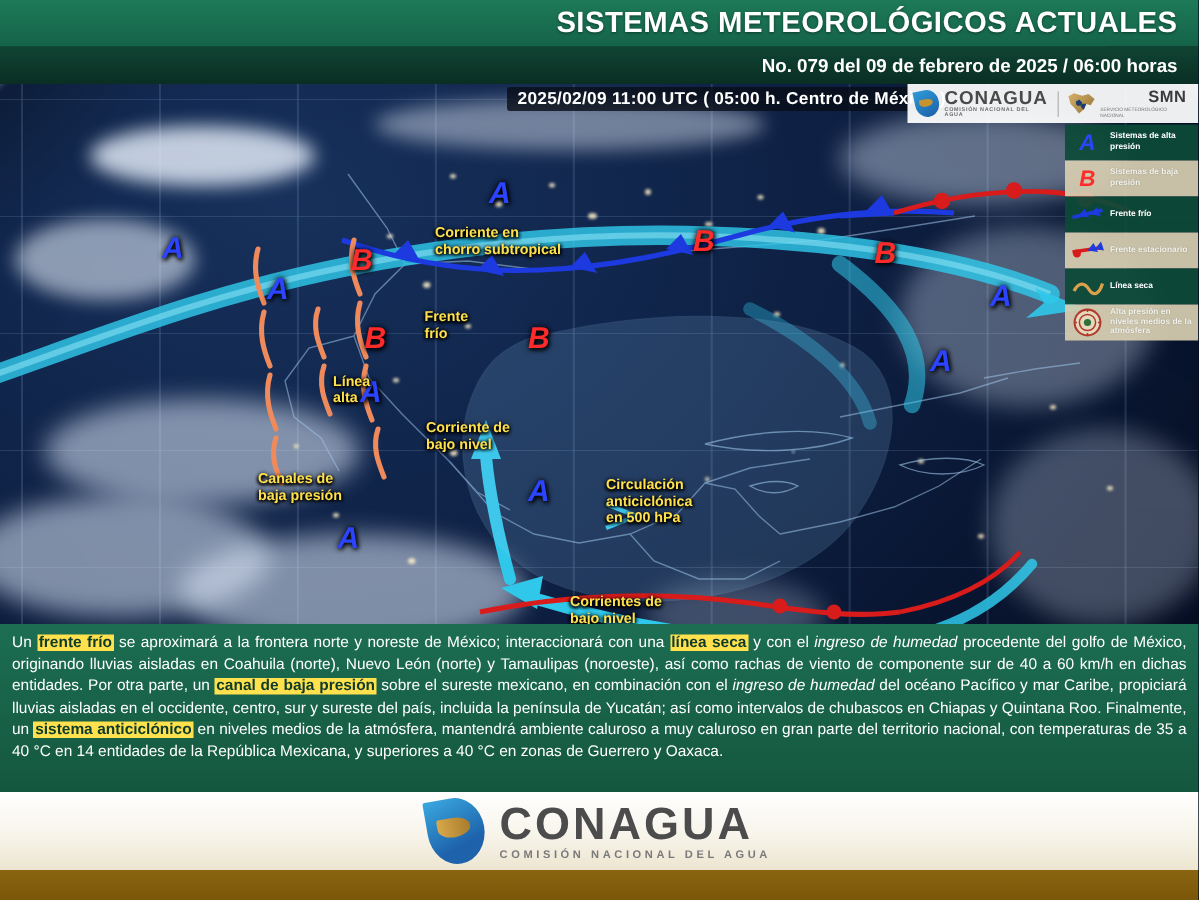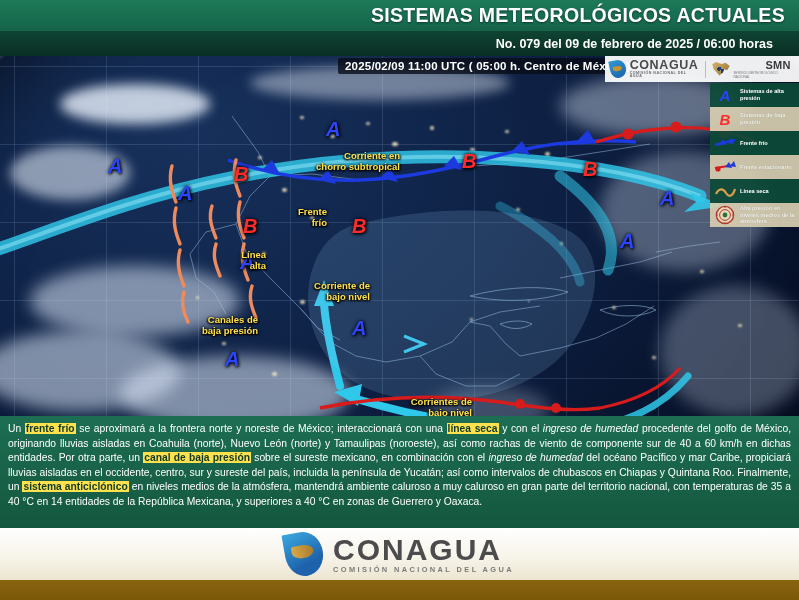--- a/index.html
+++ b/index.html
@@ -19,21 +19,21 @@
     position: absolute; left: 0; top: 0; width: 799px; height: 31px;
     display: flex; align-items: center; justify-content: flex-end; padding-right: 14px;
     background: linear-gradient(180deg,#1d7a58 0%, #156349 100%);
   }
   .header-title {
     color: #ffffff; font-size: 19.5px; font-weight: bold; letter-spacing: .3px;
     text-shadow: 0 1px 2px rgba(0,0,0,.45);
   }
   .header-bottom {
     position: absolute; left: 0; top: 31px; width: 799px; height: 25px;
-    display: flex; align-items: center; justify-content: flex-end; padding-right: 26px;
+    display: flex; align-items: center; justify-content: flex-end; padding-right: 14px;
     background: linear-gradient(180deg,#0f4433 0%, #0a2e23 100%);
   }
   .header-sub { color: #ffffff; font-size: 12.5px; font-weight: 600; }
 
   
   .map {
     position: absolute; left: 0; top: 56px; width: 799px; height: 360px;
     overflow: hidden; background: #000308;
   }
   .globe {
@@ -64,21 +64,21 @@
       repeating-linear-gradient(to right, rgba(160,190,230,.55) 0 1px, transparent 1px 92px),
       repeating-linear-gradient(to bottom, rgba(160,190,230,.55) 0 1px, transparent 1px 78px);
     background-position: 14px 10px;
   }
   .citylights { position: absolute; inset: 0; }
   .lightdot { position: absolute; border-radius: 50%; background: rgba(255,240,200,.85); filter: blur(1px); }
 
   
   .maplabel {
     position: absolute; color: #ffe14d; font-size: 9.5px; font-weight: bold;
-    line-height: 11px; text-align: right;
+    line-height: 11px; text-align: left;
     text-shadow: 0 0 3px #000, 1px 1px 2px #000, -1px 1px 2px #000;
     pointer-events: none; white-space: pre-line;
   }
   .press {
     position: absolute; font-size: 20px; font-weight: bold; font-style: italic;
     text-shadow: 0 0 4px #000, 1px 1px 3px #000; line-height: 1;
   }
   .pressA { color: #2b44ff; }
   .pressB { color: #ff2a2a; }
 
@@ -414,20 +414,23 @@
     <div class="maplabel" style="left:290px;top:94px;width:110px;">Corriente en
 chorro subtropical</div>
     <div class="maplabel" style="left:283px;top:150px;width:44px;">Frente
 frío</div>
     <div class="maplabel" style="left:222px;top:193px;width:44px;">Línea
 alta</div>
     <div class="maplabel" style="left:284px;top:224px;width:86px;">Corriente de
 bajo nivel</div>
     <div class="maplabel" style="left:172px;top:258px;width:86px;">Canales de
 baja presión</div>
+    <div class="maplabel" style="left:404px;top:262px;width:92px;">Circulación
+anticiclónica
+en 500 hPa</div>
     <div class="maplabel" style="left:380px;top:340px;width:92px;">Corrientes de
 bajo nivel</div>
 
   </div>
 
   <div class="textblock">
     <div class="ptext" id="discussion"><span>Un </span><span class="hl">frente frío</span><span> se aproximará a la frontera norte y noreste de México; interaccionará con una </span><span class="hl">línea seca</span><span> y con el </span><span class="it">ingreso de humedad</span><span> procedente del golfo de México, originando lluvias aisladas en Coahuila (norte), Nuevo León (norte) y Tamaulipas (noroeste), así como rachas de viento de componente sur de 40 a 60 km/h en dichas entidades. Por otra parte, un </span><span class="hl">canal de baja presión</span><span> sobre el sureste mexicano, en combinación con el </span><span class="it">ingreso de humedad</span><span> del océano Pacífico y mar Caribe, propiciará lluvias aisladas en el occidente, centro, sur y sureste del país, incluida la península de Yucatán; así como intervalos de chubascos en Chiapas y Quintana Roo. Finalmente, un </span><span class="hl">sistema anticiclónico</span><span> en niveles medios de la atmósfera, mantendrá ambiente caluroso a muy caluroso en gran parte del territorio nacional, con temperaturas de 35 a 40 °C en 14 entidades de la República Mexicana, y superiores a 40 °C en zonas de Guerrero y Oaxaca.</span></div>
   </div>
 
   <div class="footer">

